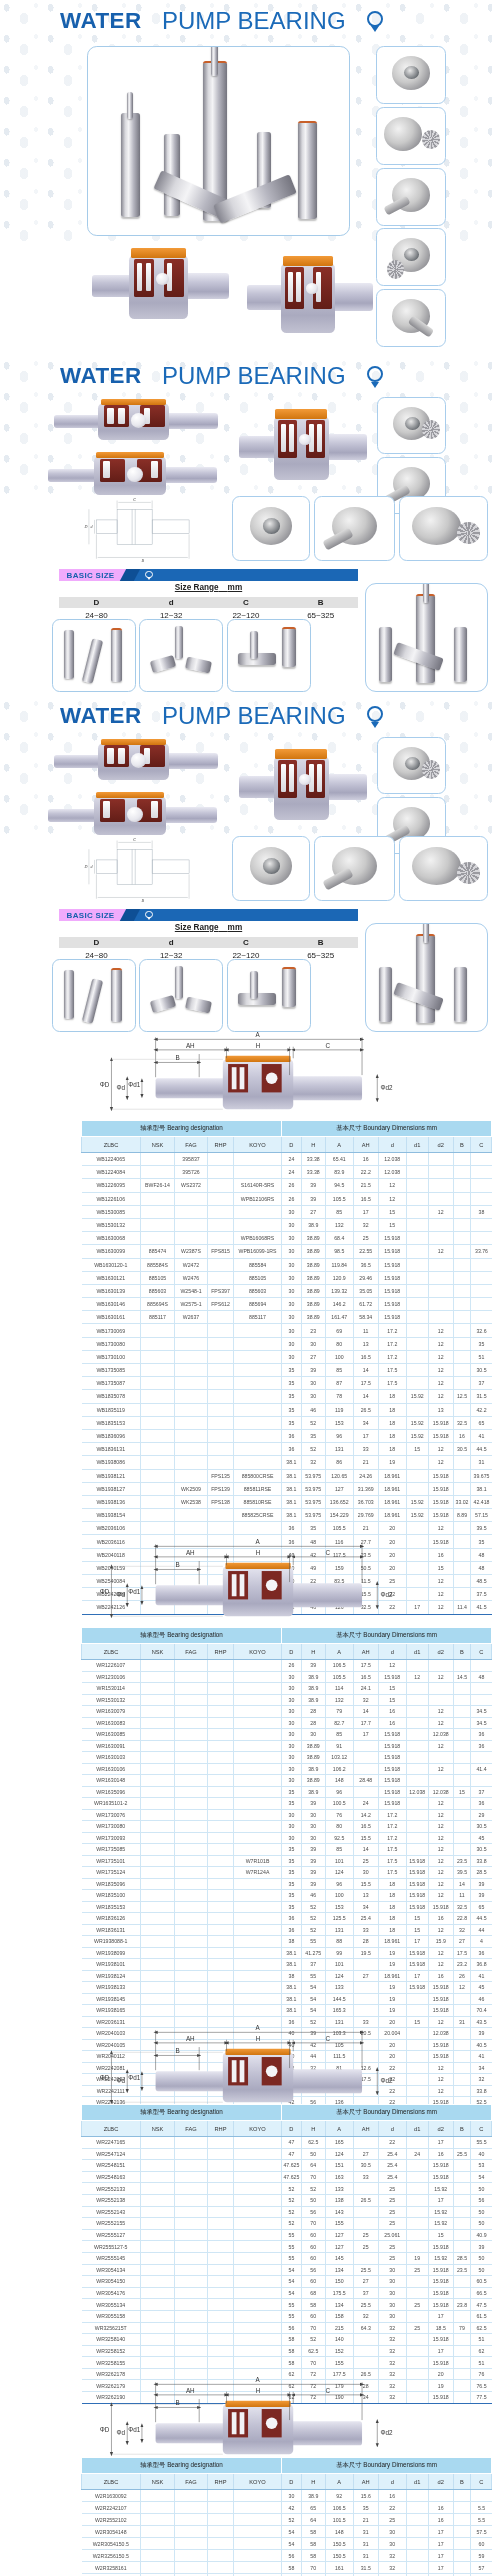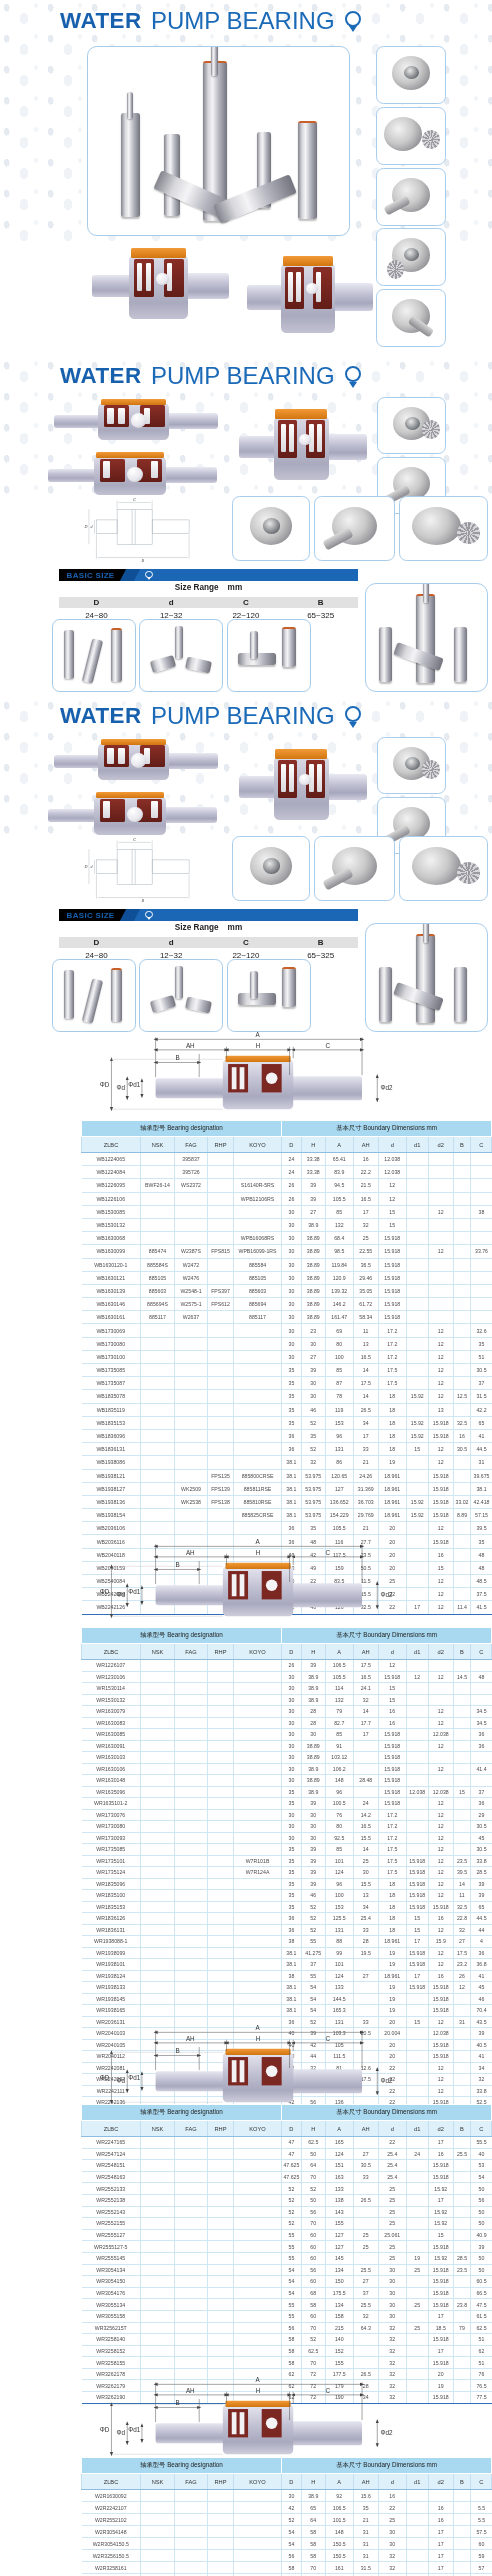--- a/index.html
+++ b/index.html
@@ -5,21 +5,21 @@
   html,body{margin:0;padding:0;background:#fff;}
   .page{position:relative;width:492px;height:2576px;margin:0 auto;background:#fff;
         font-family:"Liberation Sans", sans-serif;overflow:hidden;}
   .dots{position:absolute;left:0;width:492px;pointer-events:none;
     background-image:
       radial-gradient(ellipse 4.9px 6.6px at 6.6px 7.6px, rgba(168,188,208,.30) 60%, transparent 61%),
       radial-gradient(ellipse 7px 9.3px at 24px 18.6px, rgba(168,188,208,.18) 60%, transparent 61%),
       radial-gradient(ellipse 3.3px 4.4px at 36px 5.5px, rgba(168,188,208,.14) 60%, transparent 61%);
     background-size:44px 31px;}
   
-  .title{position:absolute;left:60px;display:flex;align-items:center;gap:6px;white-space:nowrap;}
+  .title{position:absolute;left:60px;display:flex;align-items:center;gap:17px;white-space:nowrap;}
   .title .tb{font-size:22.4px;font-weight:bold;letter-spacing:0.5px;color:#1760ad;}
   .title .tr{font-size:24px;font-weight:normal;color:#1b6ab8;margin-left:3.3px;}
   .pin-title{position:relative;width:16.4px;height:22px;margin-left:4.4px;}
   .pin-title .cir{position:absolute;left:0;top:1.1px;width:12px;height:12px;border:2.7px solid #1b6ab8;border-radius:50%;}
   .pin-title .tri{position:absolute;left:3.8px;top:16.4px;width:0;height:0;border:4.9px solid transparent;border-top:6.6px solid #1b6ab8;}
   
   .card{position:absolute;background:#fff;border:1.1px solid #a5cbe9;border-radius:9.8px;overflow:hidden;}
   .thumb{position:absolute;background:#fff;border:1.1px solid #a8cdec;border-radius:7.6px;overflow:hidden;}
   .mc{position:absolute;border-radius:2.7px;
       background:linear-gradient(90deg,#84848e 0%,#d8d8dd 22%,#f4f4f6 40%,#b6b6c0 66%,#74747e 100%);
@@ -45,26 +45,26 @@
   .r3d .band{position:absolute;left:28.5%;top:4%;width:40%;height:12%;border-radius:1.6px;
      background:linear-gradient(180deg,#f29a38,#d1750f);}
   .r3d .cage{position:absolute;top:17%;width:15%;height:46%;background:linear-gradient(180deg,#8a2f27,#621d17);border-radius:1.6px;}
   .r3d .cage.k1{left:30.5%;} .r3d .cage.k2{left:52.5%;}
   .r3d .cage i{position:absolute;top:12%;width:26%;height:72%;background:linear-gradient(180deg,#fff,#d8d8de);border-radius:1.1px;}
   .r3d .cage i.a{left:14%;} .r3d .cage i.b{left:58%;}
   .r3d .ball{position:absolute;left:47%;top:34%;width:9%;aspect-ratio:1;border-radius:50%;
      background:radial-gradient(circle at 36% 30%,#ffffff 0%,#e8e8ee 55%,#b9b9c4 100%);}
   
   .bs-bar{position:absolute;height:12px;background:#1b67b5;}
-  .bs-left{position:absolute;left:0;top:0;height:100%;width:67px;background:#000000;display:flex;align-items:center;}
+  .bs-left{position:absolute;left:0;top:0;height:100%;width:67px;background:#f0abfc;display:flex;align-items:center;}
   .bs-left span{margin-left:7.6px;font-size:8px;font-weight:bold;color:#1760ad;letter-spacing:0.3px;}
   .bs-skew{position:absolute;left:64px;top:0;height:100%;width:14px;background:#0e4f95;transform:skewX(-28deg);}
   .pin-w{position:absolute;left:86px;top:1.6px;width:5.5px;height:5.5px;border:1.4px solid #fff;border-radius:50%;}
   .pin-w::after{content:'';position:absolute;left:0.5px;top:5.5px;border:2.2px solid transparent;border-top:3.3px solid #fff;}
-  .bs-range{position:absolute;font-size:8.2px;font-weight:bold;color:#222;}
+  .bs-range{position:absolute;font-size:8.2px;font-weight:bold;color:#222;text-decoration:underline;}
   .bs-head{position:absolute;height:11px;background:#e1e1e1;display:flex;}
   .bs-vals{position:absolute;height:12px;display:flex;}
   .bs-head div,.bs-vals div{flex:1;text-align:center;font-size:8px;color:#222;line-height:11.5px;}
   .bs-head div{font-weight:bold;}
   
   table.spec{position:absolute;left:81px;width:411px;border-collapse:collapse;table-layout:fixed;
      border-top:1.1px solid #2f6fb7;border-bottom:1.6px double #2f6fb7;}
   table.spec th.g{background:#a9d9f0;color:#222;font-size:6.3px;font-weight:normal;height:13px;border:0.5px solid #fff;}
   table.spec th.c{background:#def1fb;color:#333;font-size:5.7px;font-weight:normal;height:13px;
      border:0.5px solid #c2dff2;border-bottom:0.5px solid #8ebcde;}

